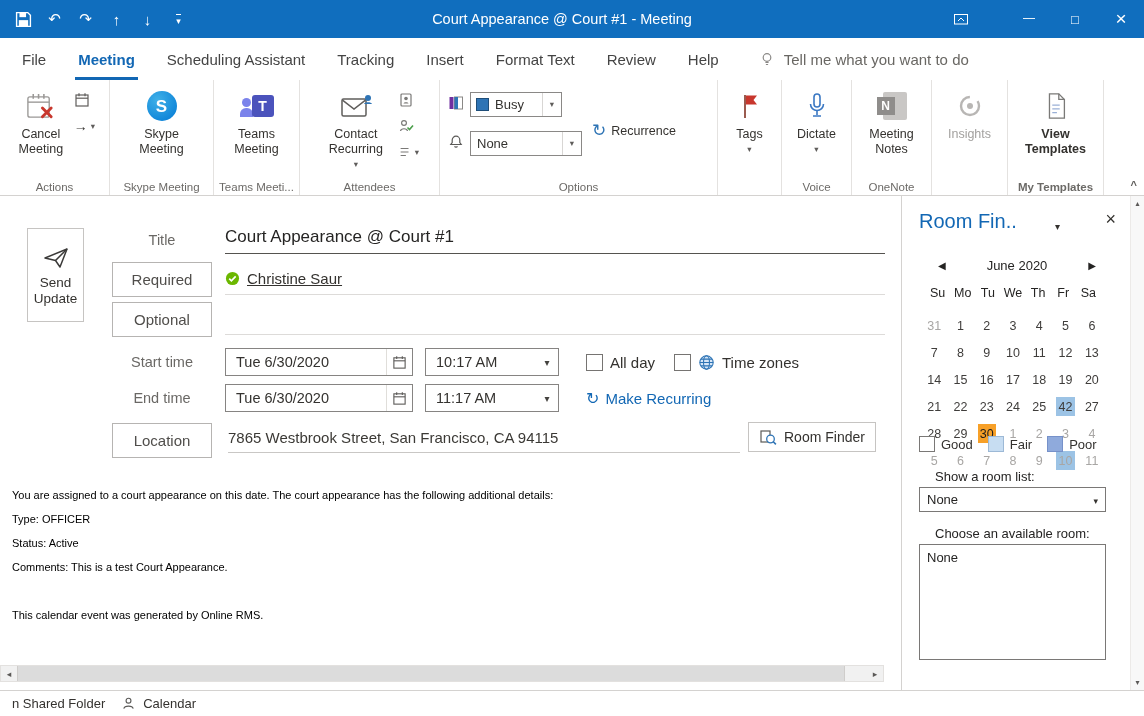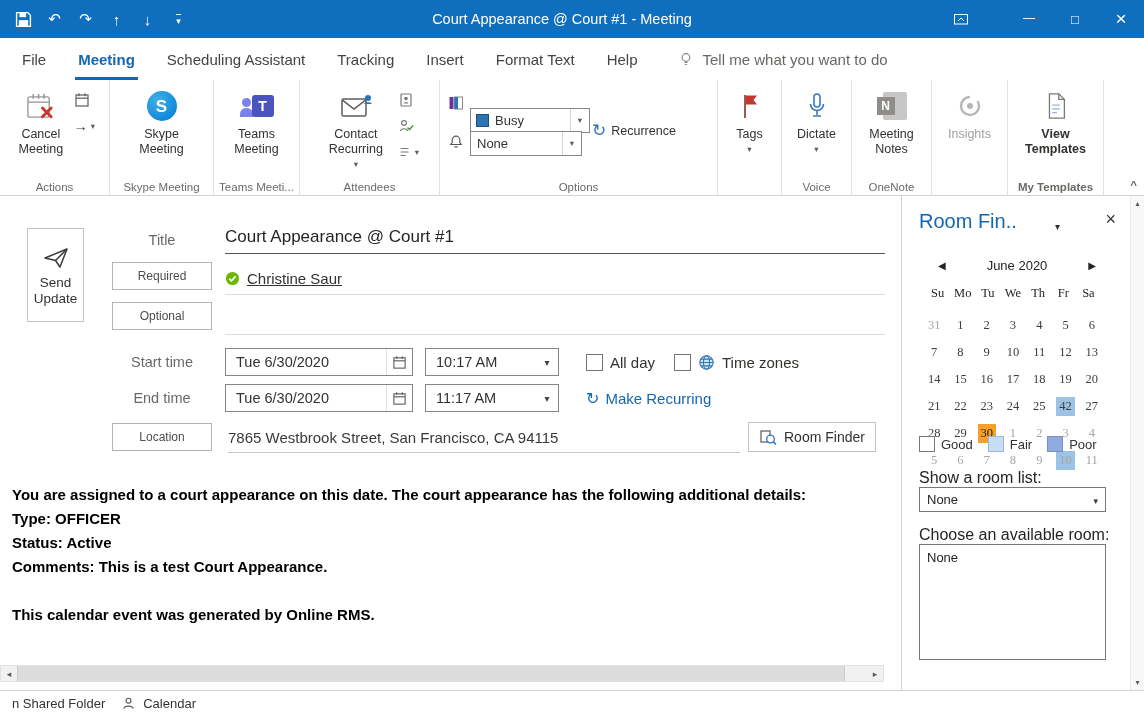--- a/index.html
+++ b/index.html
@@ -40,21 +40,21 @@
 .sbtn{display:flex;align-items:center;gap:3px;height:18px;padding:0 2px;}
 .fwd{font-size:14px;color:#34322f;line-height:14px;}
 .disabled,.disabled .blabel{color:#a3a19f;}
 .g-actions{width:110px;}.g-skype{width:104px;}.g-teams{width:86px;}.g-attendees{width:140px;}
 .g-options{width:278px;}.g-tags{width:64px;}.g-voice{width:70px;}.g-onenote{width:80px;}
 .g-insights{width:76px;}.g-templates{width:96px;font-weight:bold;}
 .opt-abs{position:absolute;}
 .showas{left:8px;top:15px;}
 .bell{left:8px;top:54px;}
 .combo{display:flex;align-items:center;height:25px;border:1px solid #8a8886;background:#fff;font-size:13px;color:#34322f;}
-.combo-busy{left:30px;top:28px;width:120px;}
+.combo-busy{left:30px;top:12px;width:92px;}
 .combo-none{left:30px;top:51px;width:112px;}
 .swatch{width:13px;height:13px;background:#2e74b5;border:1px solid #1f4e79;margin-left:5px;flex:0 0 auto;}
 .combo-text{flex:1;padding:0 6px;text-align:left;}
 .combo-drop{width:19px;height:100%;display:flex;align-items:center;justify-content:center;border-left:1px solid #d8d6d4;}
 .recurrence{left:152px;top:38px;height:25px;display:flex;align-items:center;gap:5px;font-size:12.5px;color:#34322f;}
 .recur-glyph{font-size:17px;color:#2e74b5;line-height:17px;}
 .skype-icon{width:30px;height:30px;border-radius:50%;background:radial-gradient(circle at 35% 30%,#3fb0e8,#0078d4);color:#fff;font-weight:700;font-size:17px;display:flex;align-items:center;justify-content:center;}
 .teams-icon{position:relative;width:34px;height:30px;}
 .teams-rect{position:absolute;right:0;top:4px;width:22px;height:22px;background:#4b53bc;border-radius:3px;color:#fff;font-weight:700;font-size:14px;display:flex;align-items:center;justify-content:center;}
 .teams-head{position:absolute;left:2px;top:7px;width:9px;height:9px;border-radius:50%;background:#7b83eb;}
@@ -64,21 +64,21 @@
 .on-tab{position:absolute;left:0;top:6px;width:18px;height:18px;background:#8f8d8b;display:flex;align-items:center;justify-content:center;color:#fff;font-weight:700;font-size:12px;}
 .ribbon-collapse{position:absolute;right:7px;bottom:4px;font-size:11px;color:#5f5d5b;font-weight:bold;}
 
 
 .main{position:absolute;left:0;top:196px;width:901px;height:494px;background:#fff;}
 .send-btn{position:absolute;left:27px;top:32px;width:57px;height:94px;border:1px solid #c6c4c2;background:#fff;display:flex;flex-direction:column;align-items:center;justify-content:center;gap:3px;font-size:13.5px;color:#34322f;text-align:center;line-height:16px;}
 .flabel{position:absolute;left:112px;width:100px;text-align:center;font-size:14.5px;color:#6a6865;}
 .lb-title{top:36px;}
 .lb-start{top:158px;}
 .lb-end{top:194px;}
-.fbox{position:absolute;left:112px;width:100px;height:28px;border:1px solid #b6b4b2;background:#fff;display:flex;align-items:center;justify-content:center;font-size:12px;color:#504e4b;}
+.fbox{position:absolute;left:112px;width:100px;height:35px;border:1px solid #b6b4b2;background:#fff;display:flex;align-items:center;justify-content:center;font-size:15px;color:#504e4b;}
 .bx-required{top:66px;}
 .bx-optional{top:106px;}
 .bx-location{top:227px;}
 .title-input{position:absolute;left:225px;top:24px;width:660px;height:34px;border-bottom:1px solid #55534f;font-size:17px;color:#252423;display:flex;align-items:center;}
 .req-row{position:absolute;left:225px;top:66px;width:660px;height:33px;border-bottom:1px solid #dddbd9;display:flex;align-items:center;gap:7px;font-size:15px;}
 .req-link{color:#34322f;text-decoration:underline;}
 .opt-row{position:absolute;left:225px;top:106px;width:660px;height:33px;border-bottom:1px solid #dddbd9;}
 .datebox{position:absolute;width:188px;height:28px;border:1px solid #868482;background:#fff;display:flex;align-items:center;font-size:14.5px;color:#34322f;}
 .dtext{flex:1;padding-left:10px;}
 .dicon{width:26px;height:100%;display:flex;align-items:center;justify-content:center;border-left:1px solid #e0deda;}
@@ -91,21 +91,21 @@
 .pos-ed{left:225px;top:188px;}
 .pos-et{left:425px;top:188px;}
 .checkrow{position:absolute;display:flex;align-items:center;gap:7px;font-size:15px;color:#34322f;height:20px;}
 .pos-allday{left:586px;top:156px;}
 .pos-tz{left:674px;top:156px;}
 .cb{width:17px;height:17px;border:1px solid #767472;background:#fff;flex:0 0 auto;}
 .makerec{position:absolute;left:586px;top:191px;display:flex;align-items:center;gap:6px;font-size:15px;color:#1267b4;height:22px;}
 .makerec .recur-glyph{color:#1267b4;font-size:16px;}
 .loc-row{position:absolute;left:228px;top:227px;width:512px;height:30px;border-bottom:1px solid #c9c7c5;display:flex;align-items:center;font-size:15px;color:#3b3935;}
 .room-btn{position:absolute;left:748px;top:226px;height:30px;display:flex;align-items:center;gap:7px;padding:0 10px;border:1px solid #c6c4c2;background:#fff;font-size:14px;color:#34322f;text-align:center;}
-.bodytext{position:absolute;left:12px;top:287px;width:872px;font-size:15px;line-height:24px;color:#000;font-weight:bold;}
+.bodytext{position:absolute;left:12px;top:287px;width:872px;font-size:11px;line-height:24px;color:#000;}
 .bline{min-height:24px;white-space:nowrap;}
 .hscroll{position:absolute;left:0;top:469px;width:884px;height:17px;background:#f1f1f1;border:1px solid #e3e1df;display:flex;align-items:center;}
 .harrow{width:16px;height:100%;display:flex;align-items:center;justify-content:center;font-size:9px;color:#5b5957;}
 .hthumb{width:828px;height:100%;background:#dcdcdc;border-left:1px solid #cfcdcb;border-right:1px solid #cfcdcb;}
 .hspacer{flex:1;}
 
 
 .statusbar{position:absolute;left:0;top:690px;width:1144px;height:26px;background:#fff;border-top:1px solid #d4d2d0;display:flex;align-items:center;font-size:13px;color:#34322f;}
 .sb-left{margin-left:12px;white-space:nowrap;}
 .sb-icon{margin-left:16px;display:flex;}
@@ -113,32 +113,32 @@
 
 
 .roomfinder{position:absolute;left:901px;top:196px;width:229px;height:494px;background:#fff;border-left:1px solid #d4d2d0;}
 .rf-title{position:absolute;left:17px;top:14px;font-size:20px;color:#1267b4;white-space:nowrap;}
 .rf-caret{position:absolute;left:153px;top:25px;font-size:10px;color:#34322f;}
 .rf-close{position:absolute;right:14px;top:13px;font-size:18px;color:#34322f;line-height:20px;}
 .cal-nav{position:absolute;left:36px;right:34px;top:62px;display:flex;align-items:center;justify-content:space-between;font-size:13px;color:#252423;}
 .cal-arrow{font-size:10px;color:#252423;}
 .cal-weekdays{position:absolute;left:23px;top:89px;width:176px;display:grid;grid-template-columns:repeat(7,1fr);}
 .cal-grid{position:absolute;left:23px;top:120px;width:176px;display:grid;grid-template-columns:repeat(7,1fr);grid-auto-rows:19px;gap:8px;}
-.cal-cell{display:flex;align-items:center;justify-content:center;font-size:12.5px;color:#3f3d3b;font-family:Liberation Serif, serif;}
+.cal-cell{display:flex;align-items:center;justify-content:center;font-size:12.5px;color:#3f3d3b;}
 .cal-head{font-size:12.5px;color:#252423;height:16px;}
 .cal-day.muted{color:#a8a6a4;}
 .cal-day.selected{background:#f7a028;color:#1d1c1b;}
 .cal-day.fair{background:#9cc3e5;}
 .rf-legend{position:absolute;left:17px;top:240px;display:flex;align-items:center;font-size:13px;color:#34322f;}
 .lg-item{display:flex;align-items:center;gap:6px;margin-right:15px;}
 .lg-box{width:16px;height:16px;border:1px solid #7a7876;}
 .lg-good{background:#fff;}
 .lg-fair{background:#c7ddf2;border-color:#9db9d6;}
 .lg-poor{background:#8faadc;border-color:#7691c9;}
-.rf-label{position:absolute;left:17px;font-size:16px;color:#252423;}
+.rf-label{position:absolute;left:33px;font-size:13px;color:#252423;}
 .rf-label1{top:273px;}
 .rf-label2{top:330px;}
 .rf-select{position:absolute;left:17px;top:291px;width:187px;height:25px;border:1px solid #7a7876;background:#fff;display:flex;align-items:center;font-size:13px;color:#252423;padding-left:7px;}
 .rf-select-caret{position:absolute;right:7px;top:8px;font-size:9px;color:#34322f;}
 .rf-list{position:absolute;left:17px;top:348px;width:187px;height:116px;border:1px solid #7a7876;background:#fff;font-size:13px;color:#252423;padding:4px 7px;overflow:hidden;}
 .room-item{line-height:17px;}
 .vscroll{position:absolute;left:1130px;top:196px;width:14px;height:494px;background:#f8f8f8;border-left:1px solid #eceae8;display:flex;flex-direction:column;align-items:center;justify-content:space-between;padding:3px 0;font-size:8px;color:#5b5957;}
 </style>
 </head>
 <body>
@@ -188,20 +188,21 @@
   </div>
 </div>
 
 <div class="tabrow">
   <div class="tab">File</div>
   <div class="tab active">Meeting</div>
   <div class="tab">Scheduling Assistant</div>
   <div class="tab">Tracking</div>
   <div class="tab">Insert</div>
   <div class="tab">Format Text</div>
+  <div class="tab">Review</div>
   <div class="tab">Help</div>
   <div class="tellme">
     <svg width="16" height="17" viewBox="0 0 16 16">
       <circle cx="8" cy="6" r="3.8" fill="none" stroke="#8a8886" stroke-width="1.2"></circle>
       <path d="M6.4 11h3.2M6.9 13h2.2" stroke="#8a8886" stroke-width="1.2"></path>
     </svg>
     <span>Tell me what you want to do</span>
   </div>
 </div>
 

